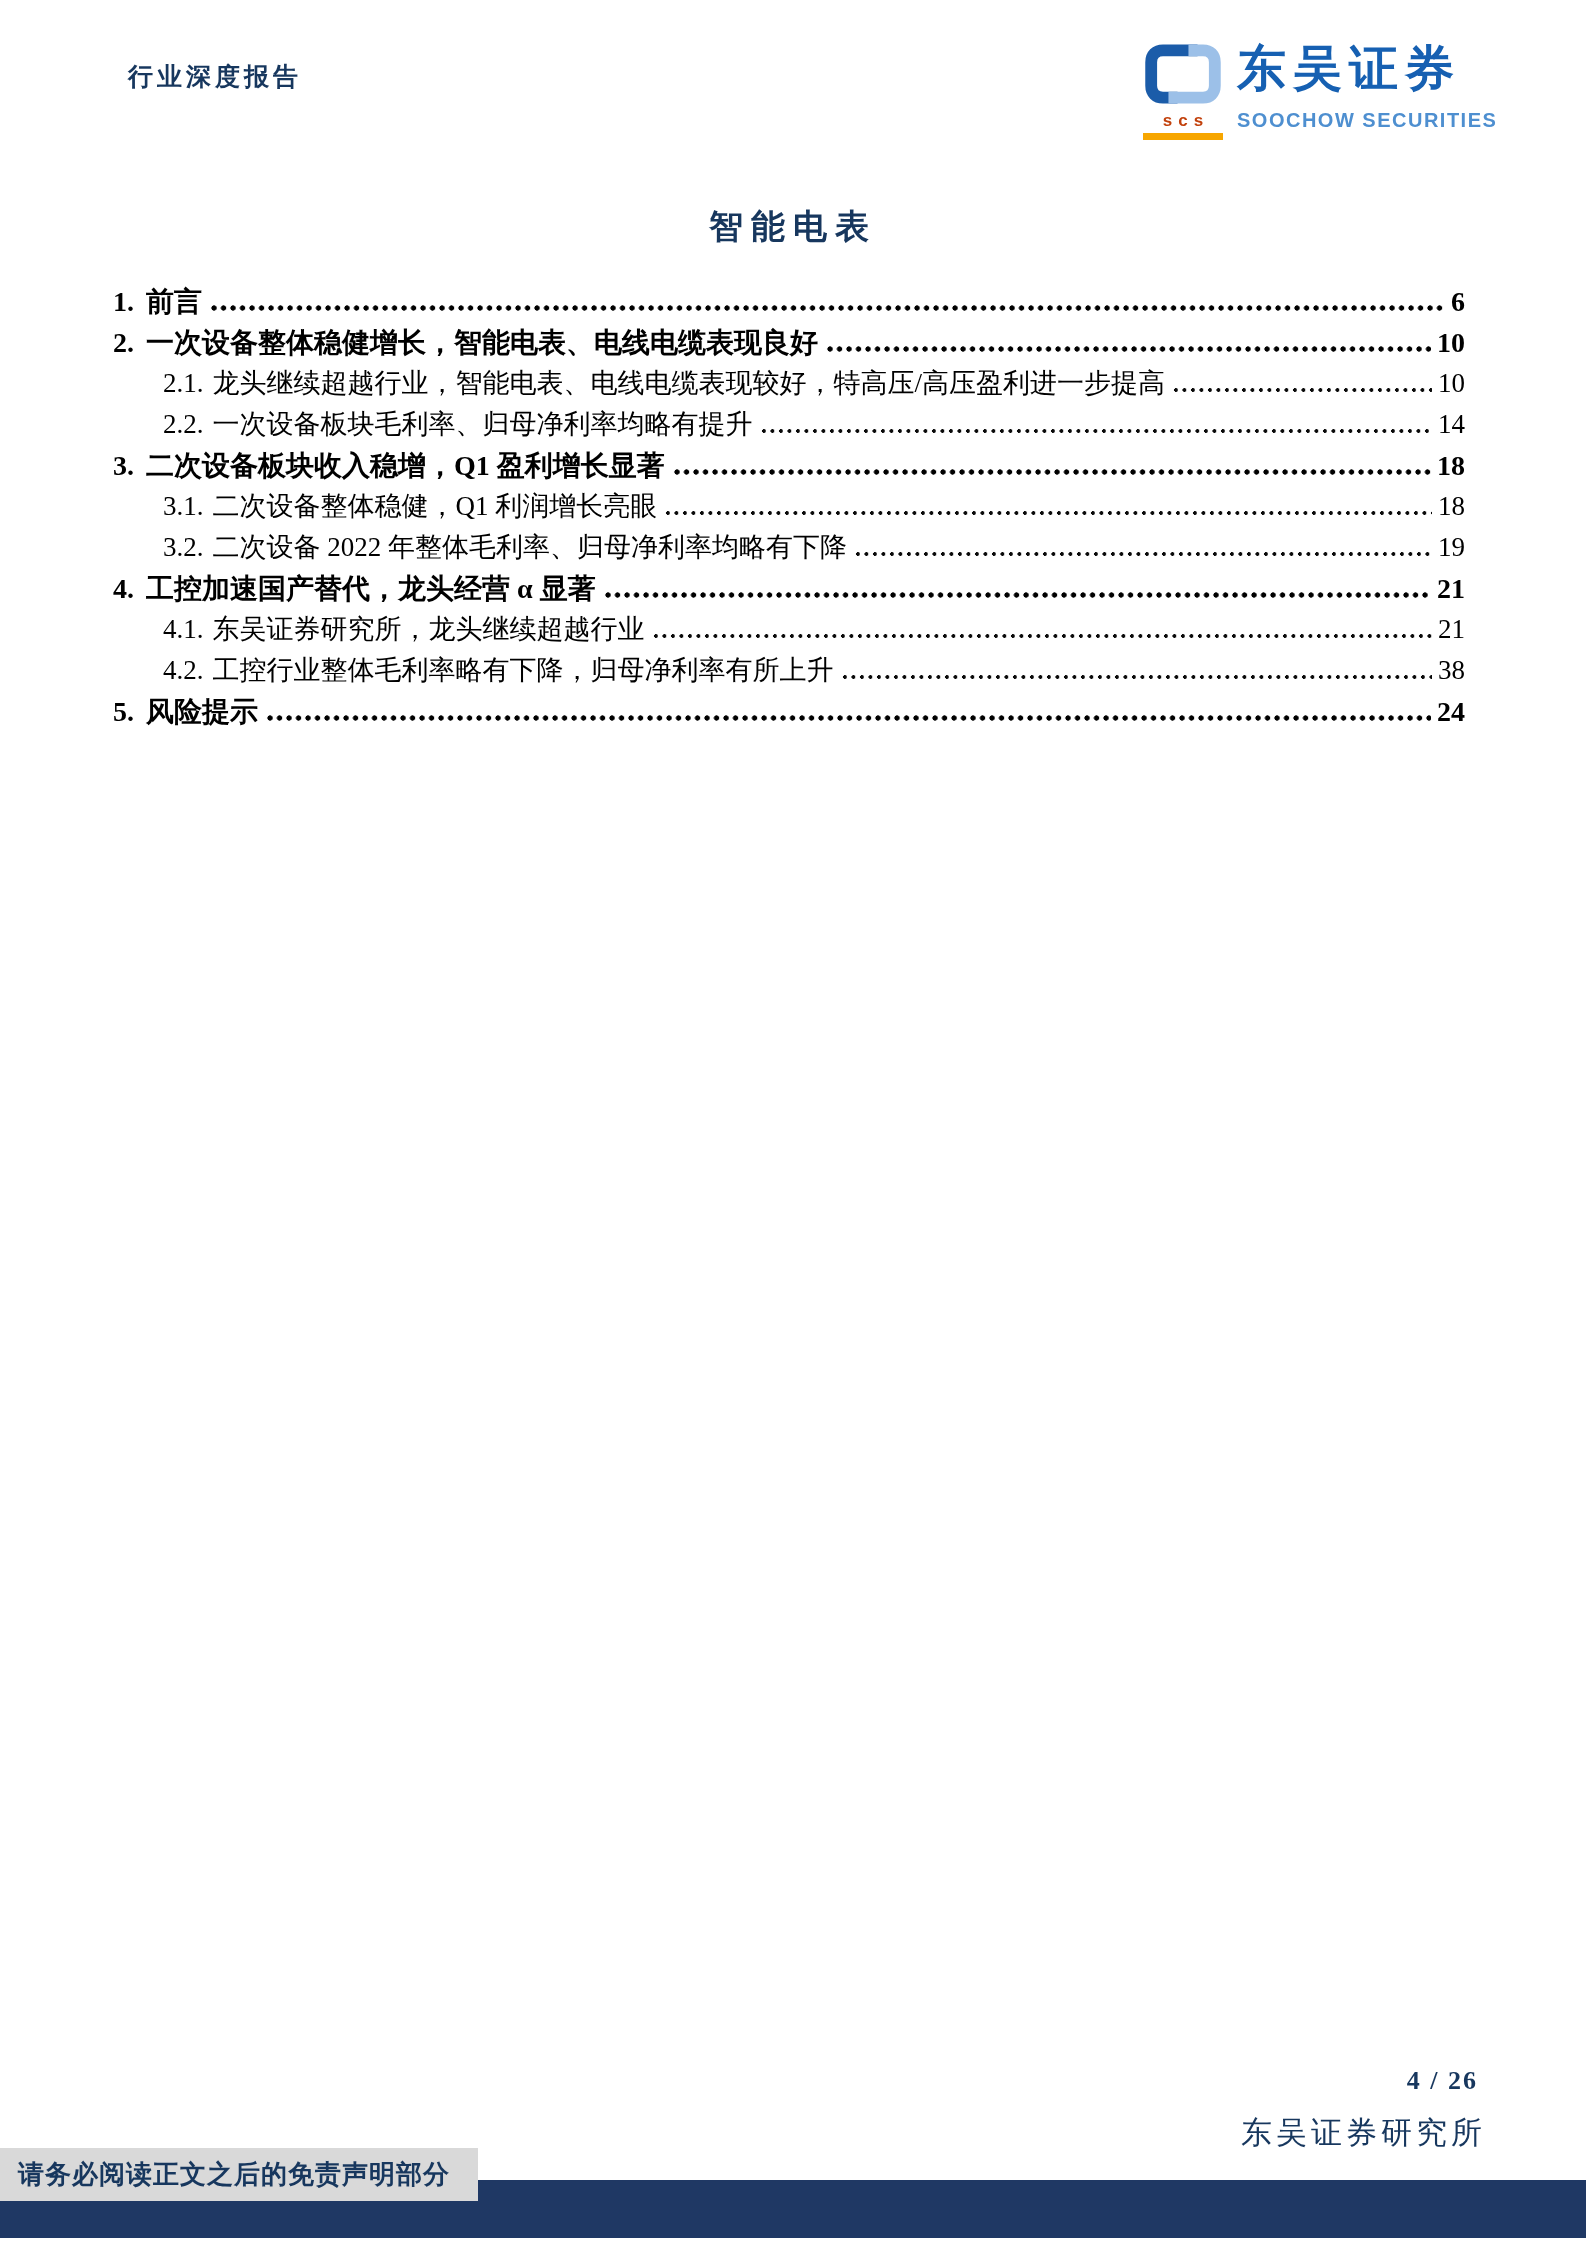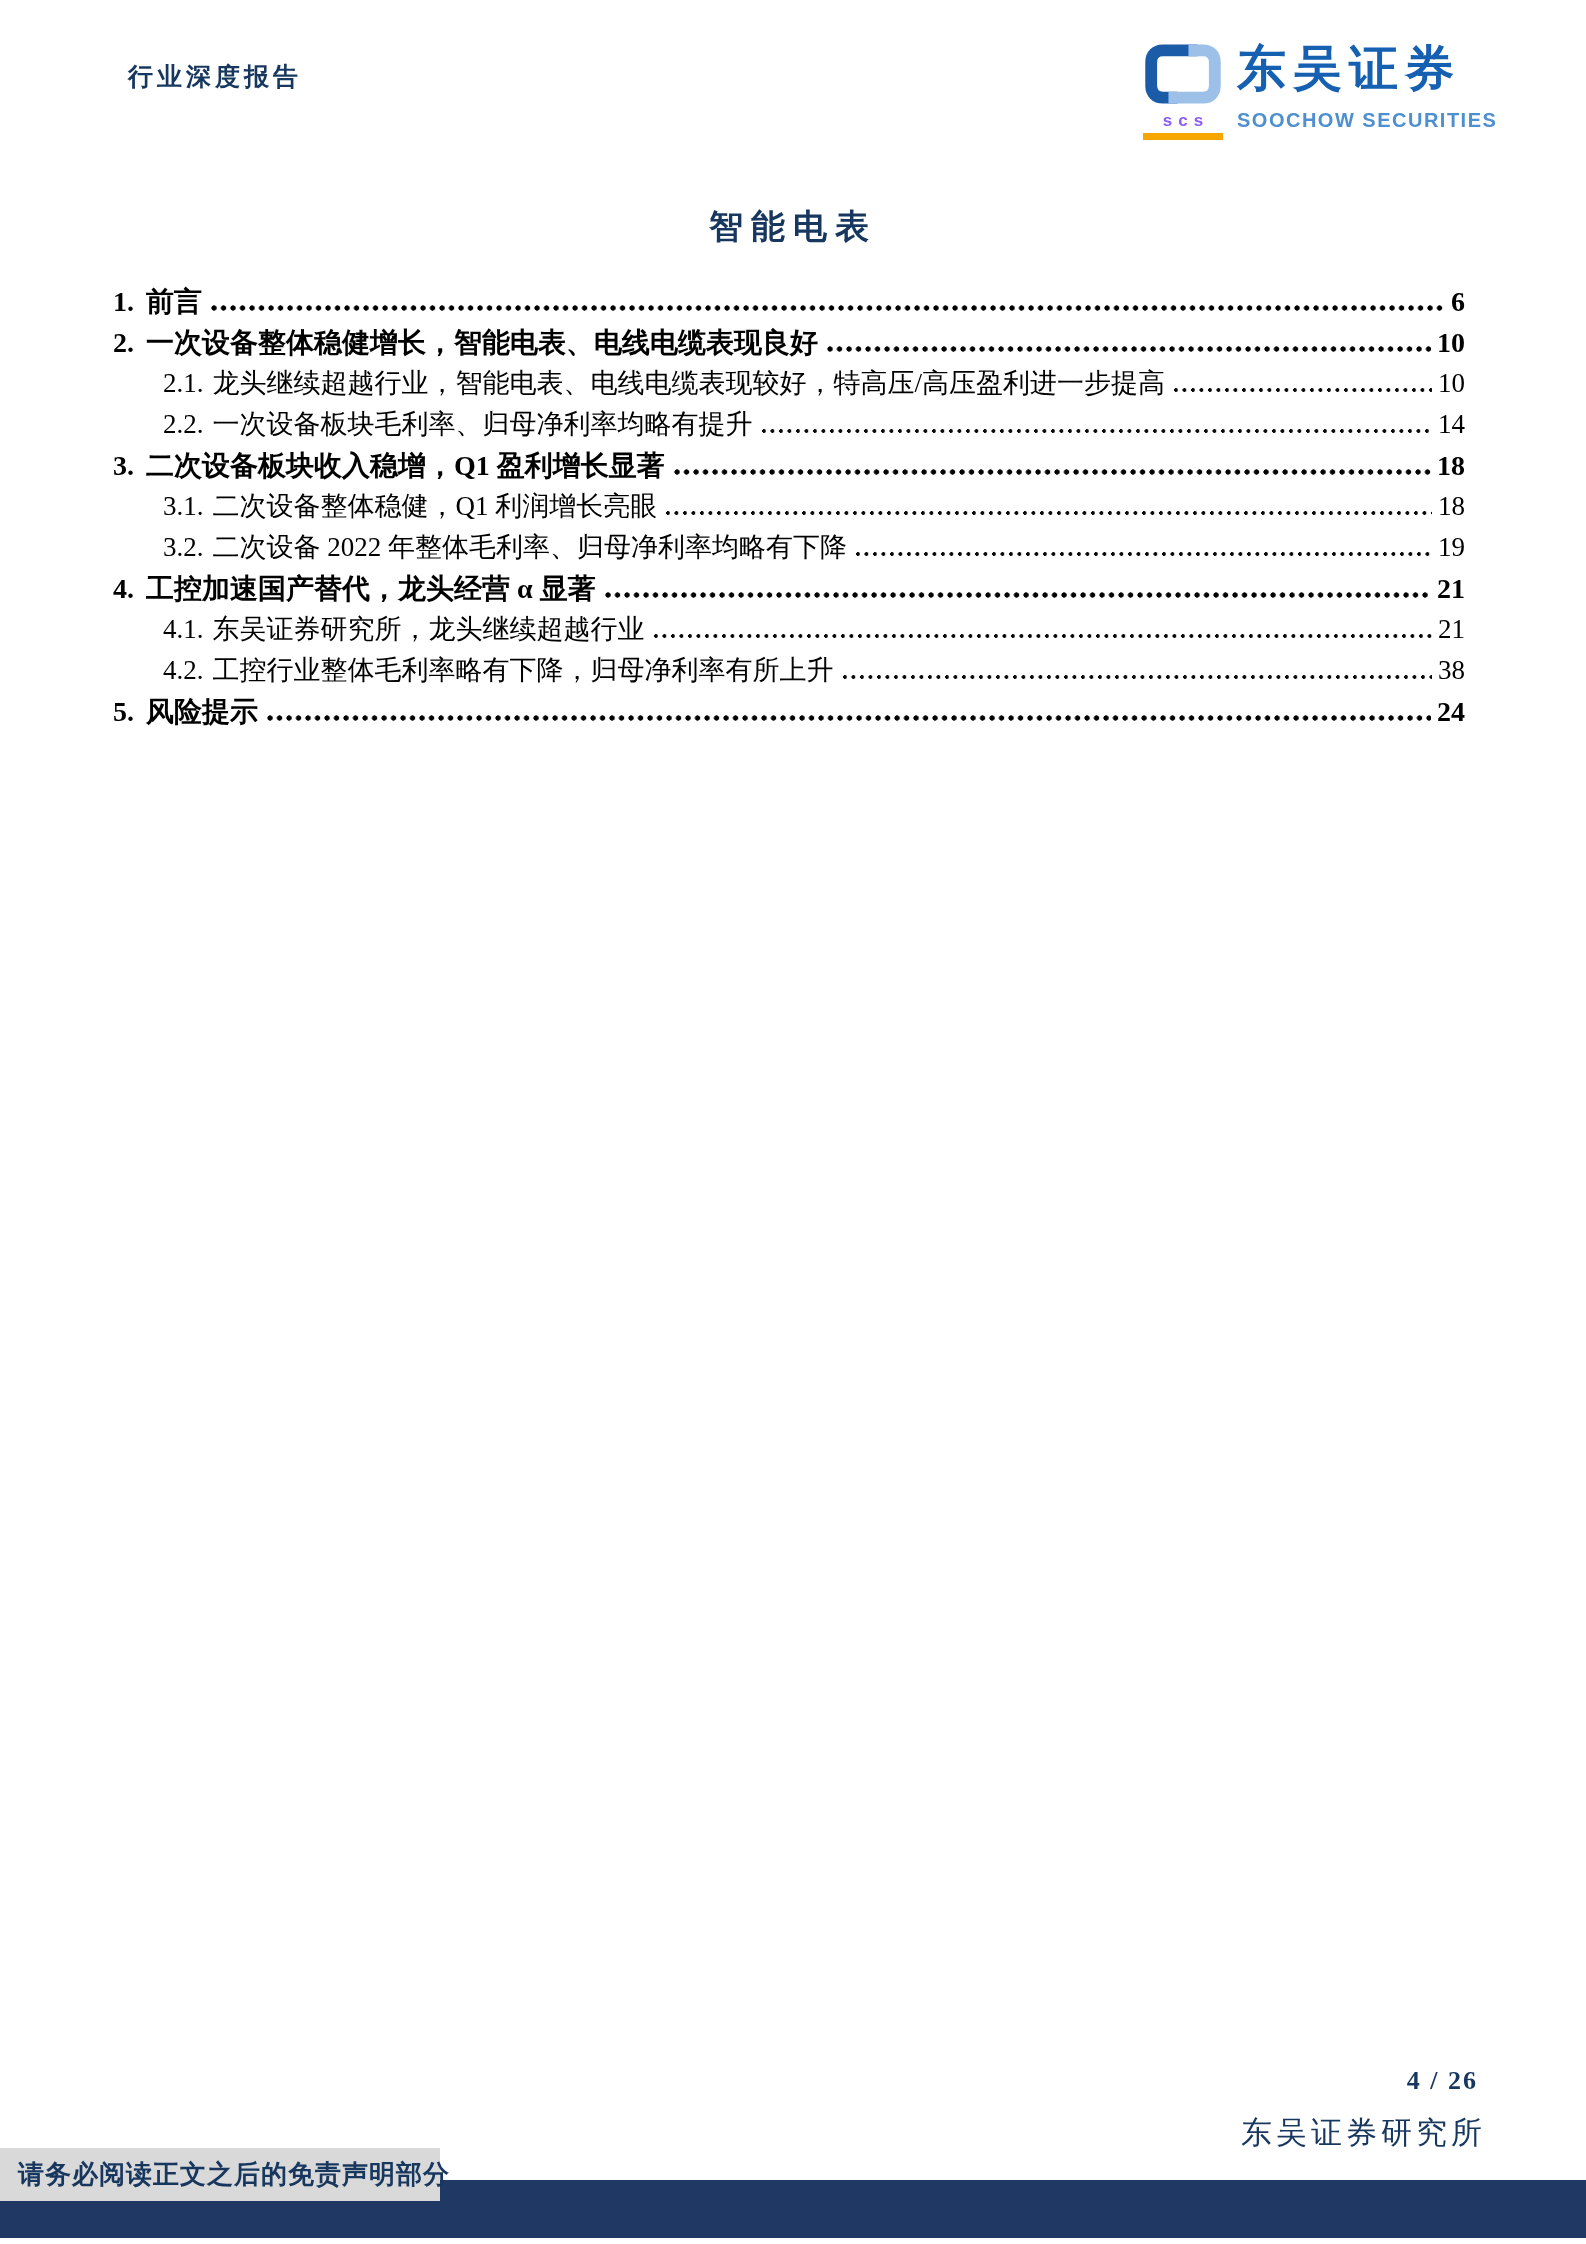--- a/index.html
+++ b/index.html
@@ -26,21 +26,21 @@
     left: 1143px; top: 42px;
     display: flex;
     align-items: flex-start;
   }
   .logo-badge { display: flex; flex-direction: column; align-items: center; }
   .logo-scs {
     font-family: "Liberation Sans", sans-serif;
     font-weight: bold;
     font-size: 17px;
     letter-spacing: 6px;
-    color: #8b5cf6;
+    color: #c2410c;
     margin-top: 1px;
     text-indent: 6px;
   }
   .logo-underline { width: 80px; height: 7px; background: #F7A600; margin-top: 2px; }
   .logo-textblock { margin-left: 14px; }
   .logo-cn {
     font-family: "Liberation Sans", sans-serif;
     font-weight: bold;
     font-size: 49px;
     line-height: 52px;
@@ -122,21 +122,21 @@
   }
   .bottom-bar {
     position: absolute;
     left: 0; top: 2180px;
     width: 1586px; height: 58px;
     background: #1F3864;
   }
   .disclaimer-box {
     position: absolute;
     left: 0; top: 2148px;
-    width: 440px; height: 53px;
+    width: 478px; height: 53px;
     background: #D9D9D9;
     z-index: 2;
     display: flex;
     align-items: center;
     padding-left: 18px;
   }
   .disclaimer-text {
     font-size: 26px;
     font-weight: bold;
     letter-spacing: 1px;

